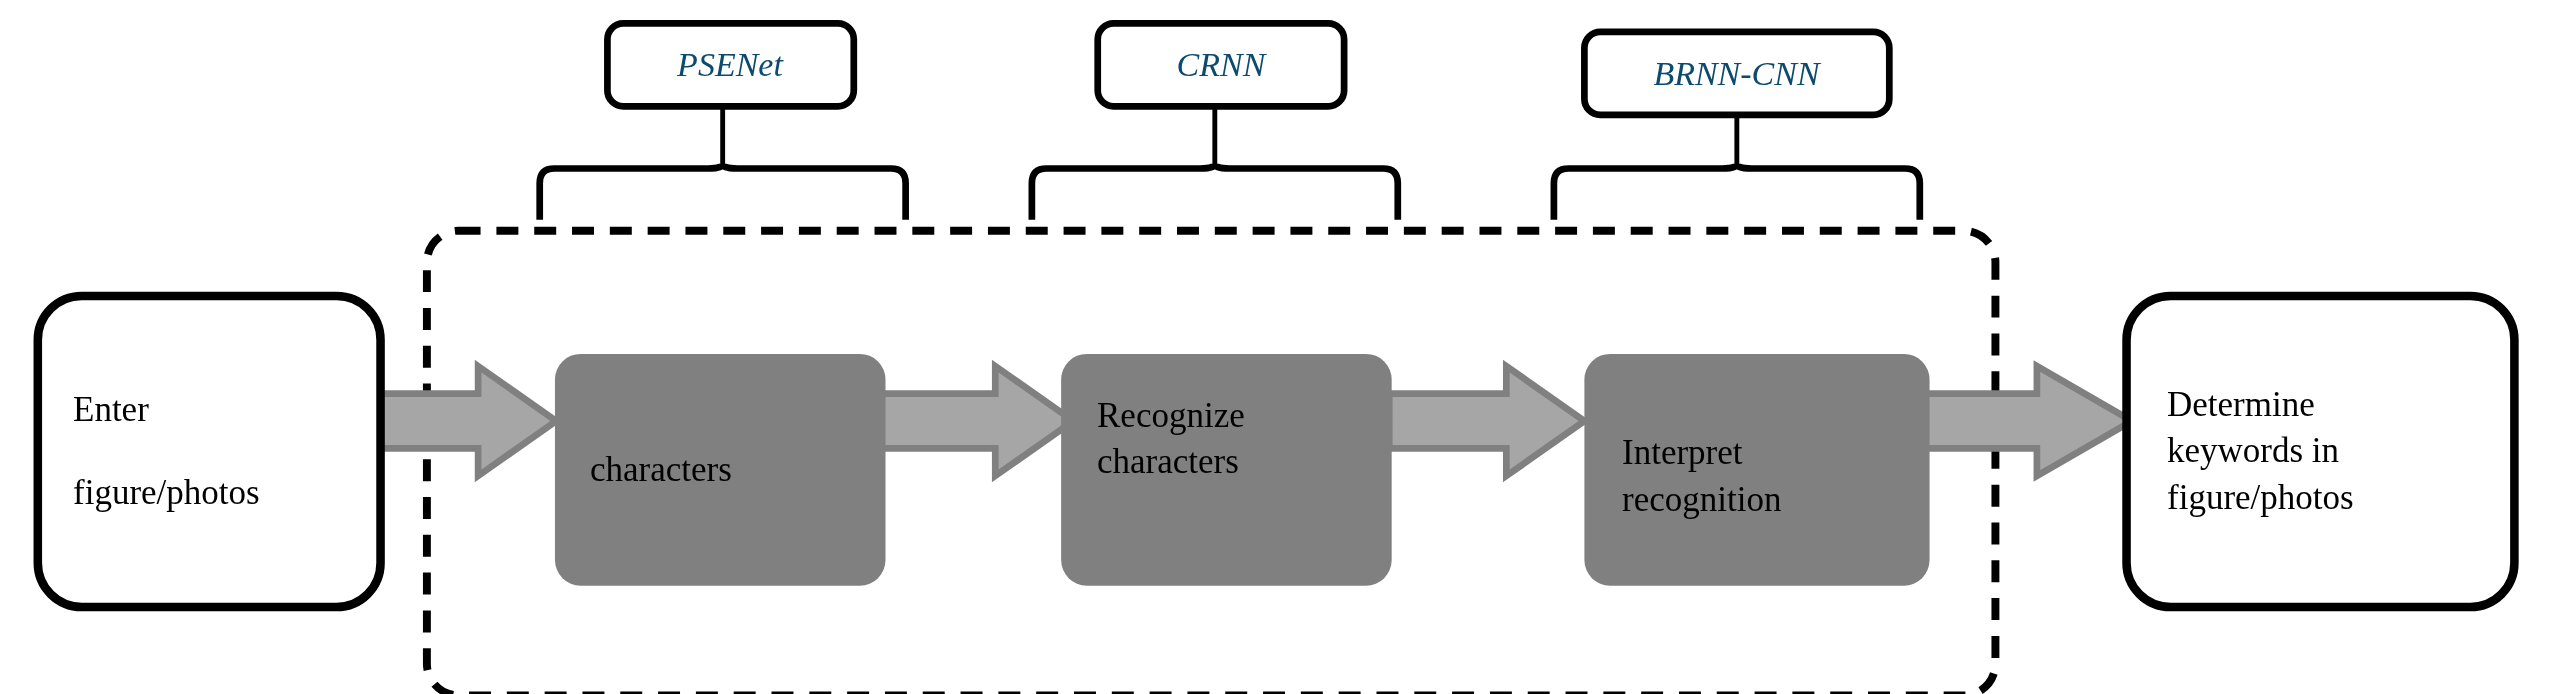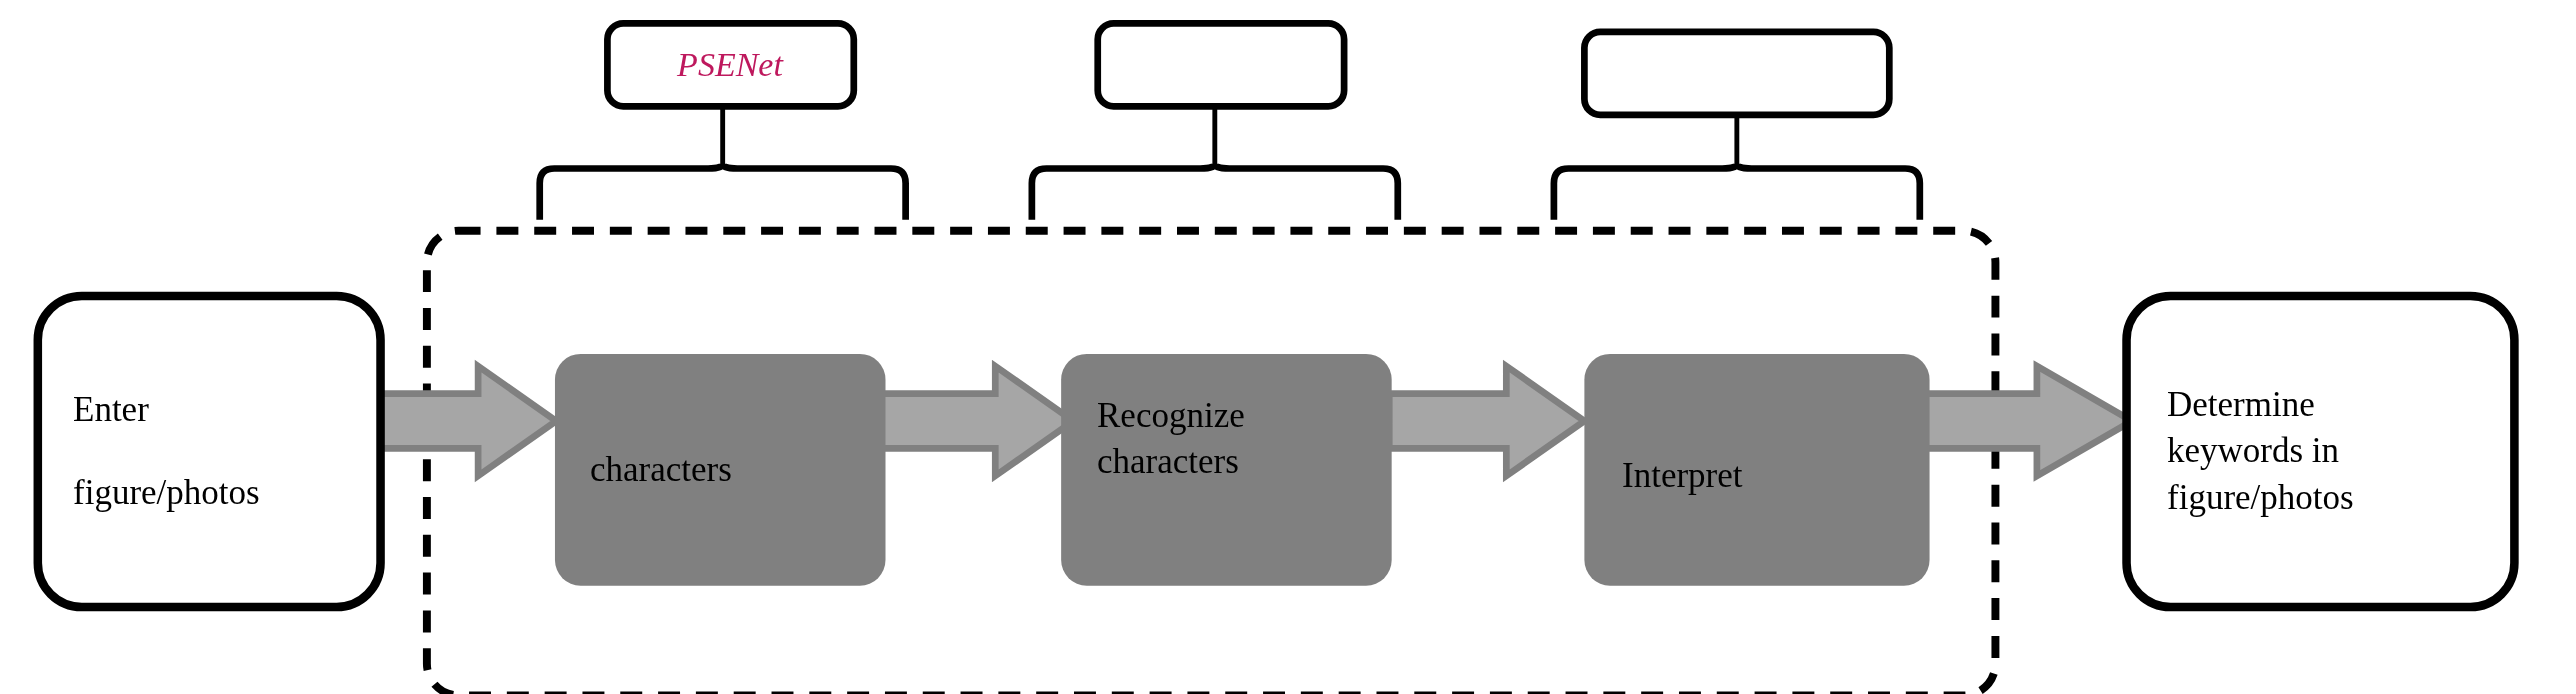--- a/index.html
+++ b/index.html
@@ -50,21 +50,21 @@
   }
   .module-label {
     position: absolute;
     box-sizing: border-box;
     display: flex;
     align-items: center;
     justify-content: center;
     font-family: "Liberation Serif", "DejaVu Serif", serif;
     font-style: italic;
     font-size: 34px;
-    color: #be185d;
+    color: #0c4a6e;
     white-space: nowrap;
     pointer-events: none;
   }
 </style>
 </head>
 <body>
 
 <div id="diagram-root">
 
   <svg id="diagram-svg" viewBox="0 0 4224 1139" xmlns="http://www.w3.org/2000/svg">
@@ -105,20 +105,22 @@
       <rect id="proc-box-2" x="2598" y="580" width="566" height="380" rx="42" ry="42" fill="#808080"></rect>
     </g>
 
     <g>
       <rect id="term-box-0" x="62" y="485" width="562" height="510" rx="72" ry="72" fill="#ffffff" stroke="#000000" stroke-width="14"></rect>
       <rect id="term-box-1" x="3487" y="485" width="636" height="510" rx="72" ry="72" fill="#ffffff" stroke="#000000" stroke-width="14"></rect>
     </g>
   </svg>
 
   <div class="module-label" style="left:607px;top:23px;width:246px;height:83px;">PSENet</div>
+  <div class="module-label" style="left:1098px;top:23px;width:246px;height:83px;">CRNN</div>
+  <div class="module-label" style="left:1584px;top:32px;width:305px;height:83px;">BRNN-CNN</div>
 
   <div class="node-text terminal-text" style="left:73px;top:296px;width:311px;height:311px;gap:36px;">
     <div class="line">Enter</div>
     <div class="line">figure/photos</div>
   </div>
 
   <div class="node-text terminal-text" style="left:2167px;top:296px;width:354px;height:311px;">
     <div class="line">Determine</div>
     <div class="line">keywords in</div>
     <div class="line">figure/photos</div>
@@ -128,16 +130,17 @@
     <div class="line">characters</div>
   </div>
 
   <div class="node-text process-text" style="left:1097px;top:354px;width:305px;height:170px;">
     <div class="line">Recognize</div>
     <div class="line">characters</div>
   </div>
 
   <div class="node-text process-text" style="left:1622px;top:354px;width:317px;height:245px;">
     <div class="line">Interpret</div>
+    <div class="line">recognition</div>
   </div>
 
 </div>
 
 
 </body></html>

